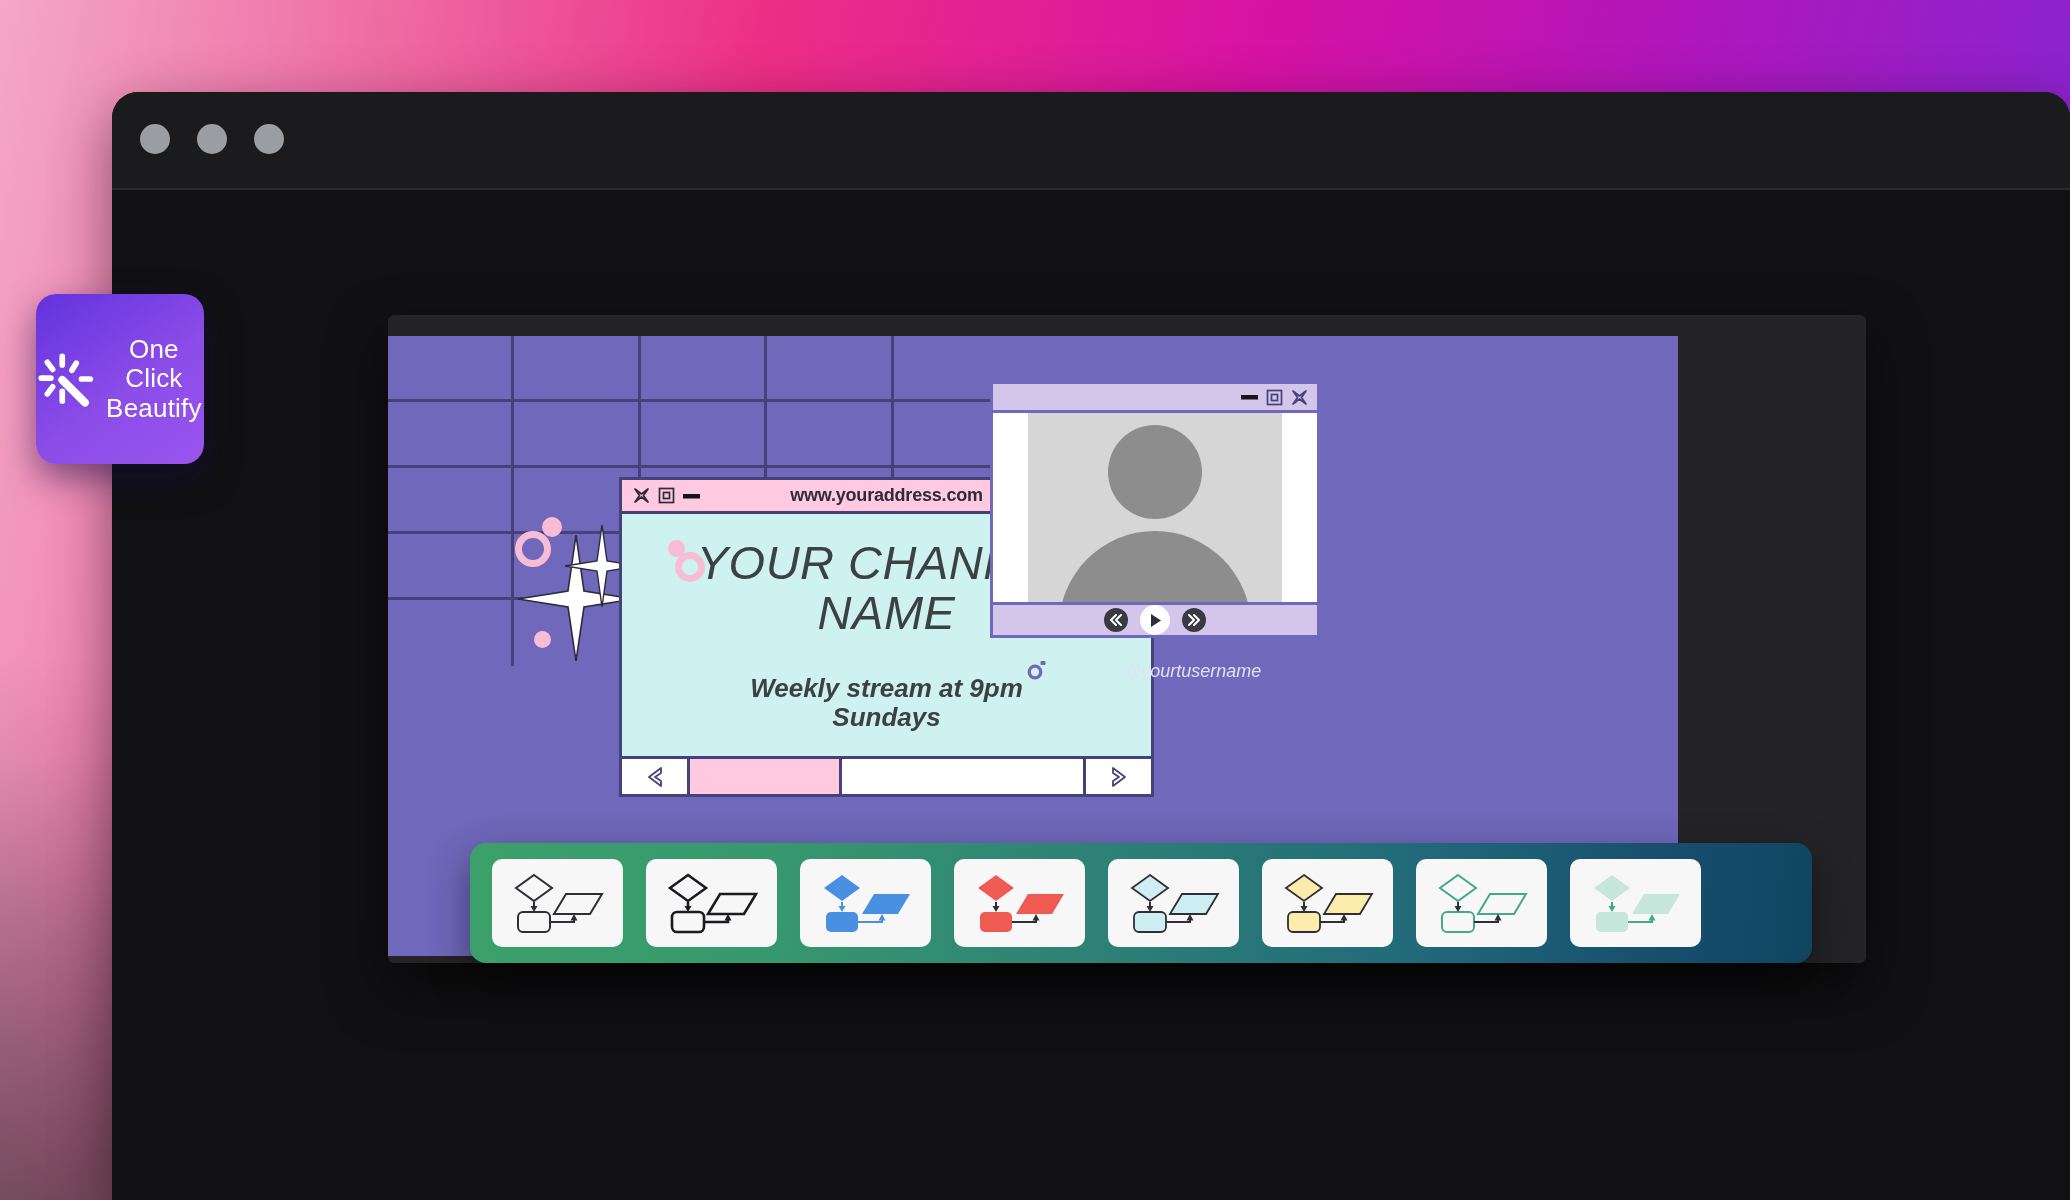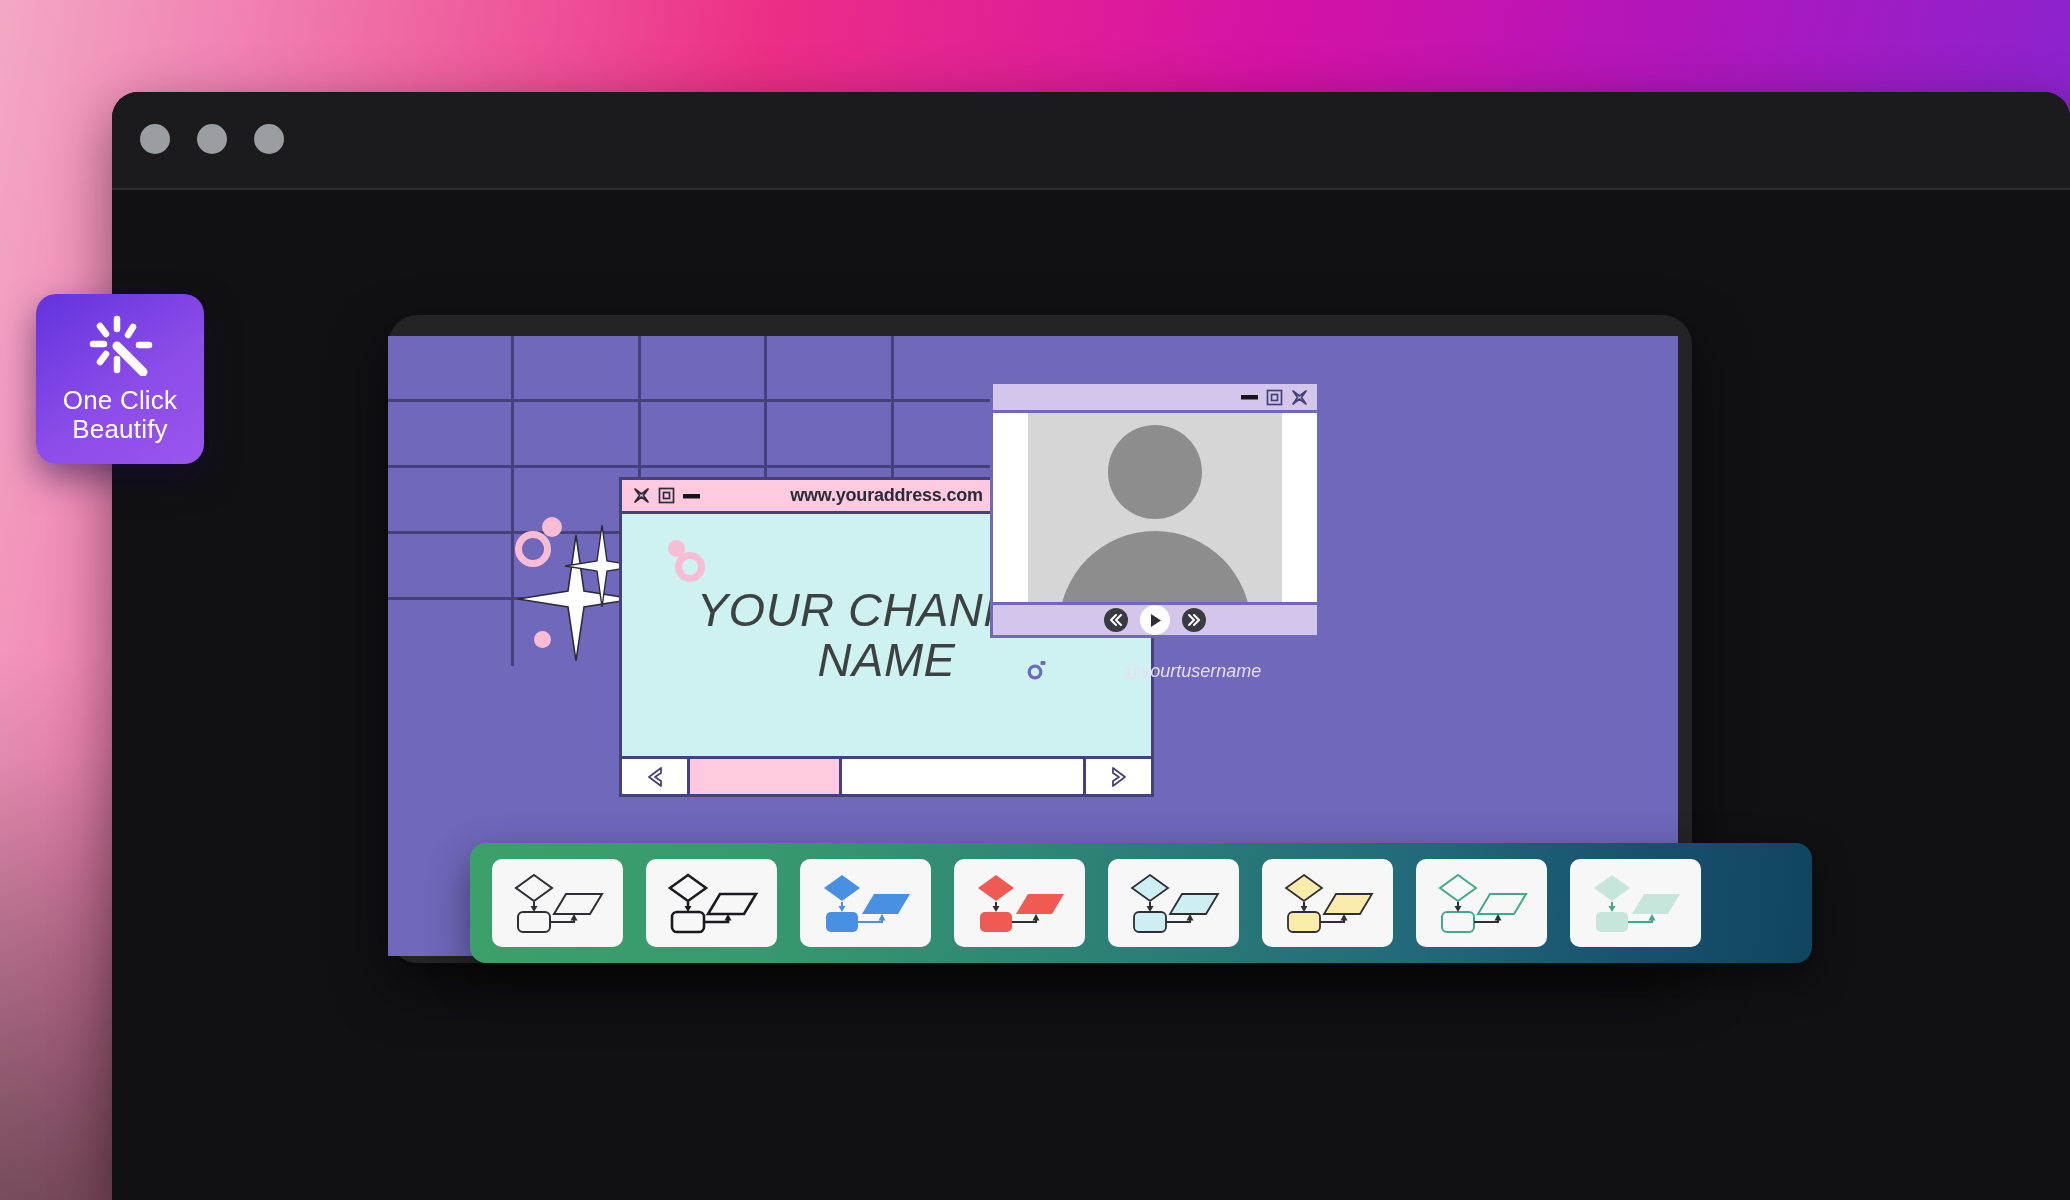--- a/index.html
+++ b/index.html
@@ -58,23 +58,23 @@
   .browser-body {
     position: relative;
     height: 1010px;
     background: #111113;
   }
 
   
   .design-card {
     position: absolute;
     left: 276px; top: 125px;
-    width: 1304px; height: 648px;
+    width: 1478px; height: 648px;
     background: #242426;
-    border-radius: 30px;
+    border-radius: 6px;
     box-shadow: 0 24px 56px rgba(0,0,0,0.55);
   }
 
   
   .canvas {
     position: absolute;
     left: 0px; top: 21px;
     width: 1290px; height: 620px;
     background: #6f68bb;
     overflow: hidden;
@@ -241,21 +241,21 @@
   }
 
   
   .occ {
     position: absolute;
     left: 36px; top: 294px;
     width: 168px; height: 170px;
     border-radius: 20px;
     background: linear-gradient(145deg, #6233dd 0%, #8b4ce8 55%, #9a55ee 100%);
     box-shadow: 0 14px 34px rgba(20,8,60,0.5);
-    display: flex; flex-direction: column;
+    display: flex; flex-direction: row;
     align-items: center; justify-content: center;
     gap: 10px;
   }
   .occ-label {
     color: #fff;
     font-size: 26px;
     line-height: 1.12;
     text-align: center;
     letter-spacing: 0.2px;
   }
@@ -355,20 +355,21 @@
               </div>
               <div class="retro-url">www.youraddress.com</div>
             </div>
 
             <div class="retro-content">
 
               <div class="pdot" style="left:46px; top:26px; width:17px; height:17px;"></div>
               <div class="ring" style="left:53px; top:38px; width:30px; height:30px;"></div>
 
               <div class="ch-name">YOUR CHANNEL NAME</div>
+              <div class="ch-sub">Weekly stream at 9pm Sundays</div>
             </div>
 
             <div class="retro-scroll">
               <div class="sc-btn">
                 <svg width="28" height="22" viewBox="0 0 28 22">
                   <path d="M20 2 L8 11 L20 20 L20 15 L14 11 L20 7 Z" fill="none" stroke="#45417a" stroke-width="1.8" stroke-linejoin="round"></path>
                 </svg>
               </div>
               <div class="sc-track">
                 <div class="sc-thumb"></div>

